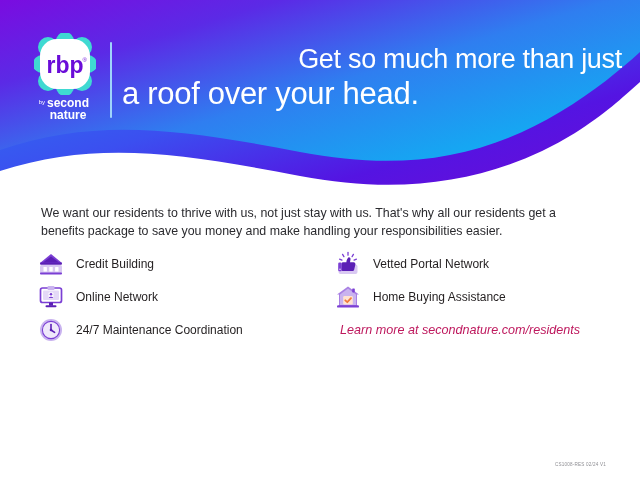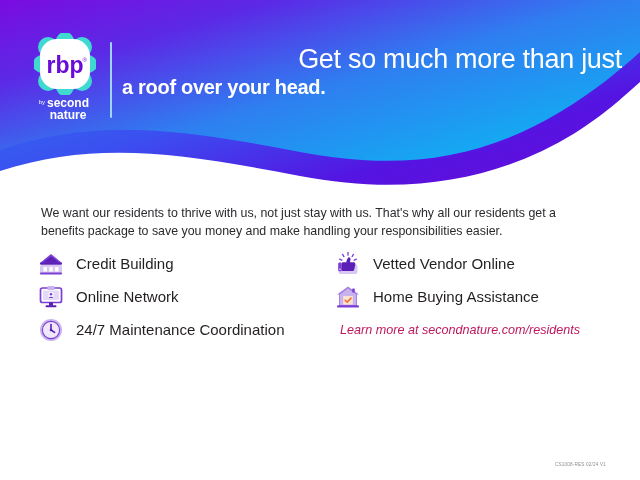--- a/index.html
+++ b/index.html
@@ -77,22 +77,22 @@
     letter-spacing: -0.3px;
   }
   .head-line-1 {
     display: block;
     font-size: 27px;
     font-weight: 400;
     text-align: right;
   }
   .head-line-2 {
     display: block;
-    font-size: 20px;
-    font-weight: 700;
+    font-size: 31px;
+    font-weight: 400;
   }
 
   
   #intro {
     position: absolute;
     left: 41px;
     top: 193px;
     width: 548px;
     font-size: 12.4px;
     line-height: 1.45;
@@ -123,21 +123,21 @@
   .benefit-icon {
     width: 26px;
     height: 26px;
     flex: 0 0 26px;
     margin-right: 12px;
     display: flex;
     align-items: center;
     justify-content: center;
   }
   .benefit-label {
-    font-size: 15px;
+    font-size: 12px;
     color: #231f20;
     white-space: nowrap;
   }
 
   #learn-more {
     margin-top: 10px;
     margin-left: 5px;
     font-size: 12.6px;
     font-style: italic;
     color: #be185d;
@@ -289,21 +289,21 @@
             <path d="M13.6 6.2 C12 7.6 11.4 9.6 11.4 11.2 L8.2 11.2
                      C7.2 11.2 6.6 11.9 6.6 12.8 L6.6 18.4
                      C6.6 19.4 7.3 20 8.2 20 L17.2 20
                      C18.2 20 19 19.3 19.2 18.4 L20.4 13.4
                      C20.6 12.3 19.9 11.2 18.7 11.2 L15 11.2
                      L15.5 8.4 C15.8 7.1 14.9 6 13.6 6.2 Z" fill="#5b1fb5"></path>
             <rect x="3.2" y="11.6" width="3.6" height="8.6" rx="1.2" fill="#7b3fd4"></rect>
             <circle cx="5" cy="18.3" r="0.8" fill="#e4d9f7"></circle>
           </svg>
         </span>
-        <span class="benefit-label">Vetted Vendor Online</span>
+        <span class="benefit-label">Vetted Portal Network</span>
       </div>
 
       <div class="benefit-row">
         <span class="benefit-icon">
           <svg viewBox="0 0 26 26" width="26" height="26">
             <path d="M13 2.4 L24 10.4 L22 10.4 L22 22 L4 22 L4 10.4 L2 10.4 Z" fill="#a87fe3"></path>
             <path d="M13 4.6 L21 10.6 L21 21 L5 21 L5 10.6 Z" fill="#c9b3ef"></path>
             <rect x="8.2" y="12" width="9.6" height="8.6" rx="1.2" fill="#ffe3d2"></rect>
             <path d="M10.3 16.3 L12.3 18.2 L16 14.2" fill="none" stroke="#f07a3c" stroke-width="1.8" stroke-linecap="round" stroke-linejoin="round"></path>
             <rect x="2" y="21.2" width="22" height="2.4" rx="1.2" fill="#7b3fd4"></rect>

